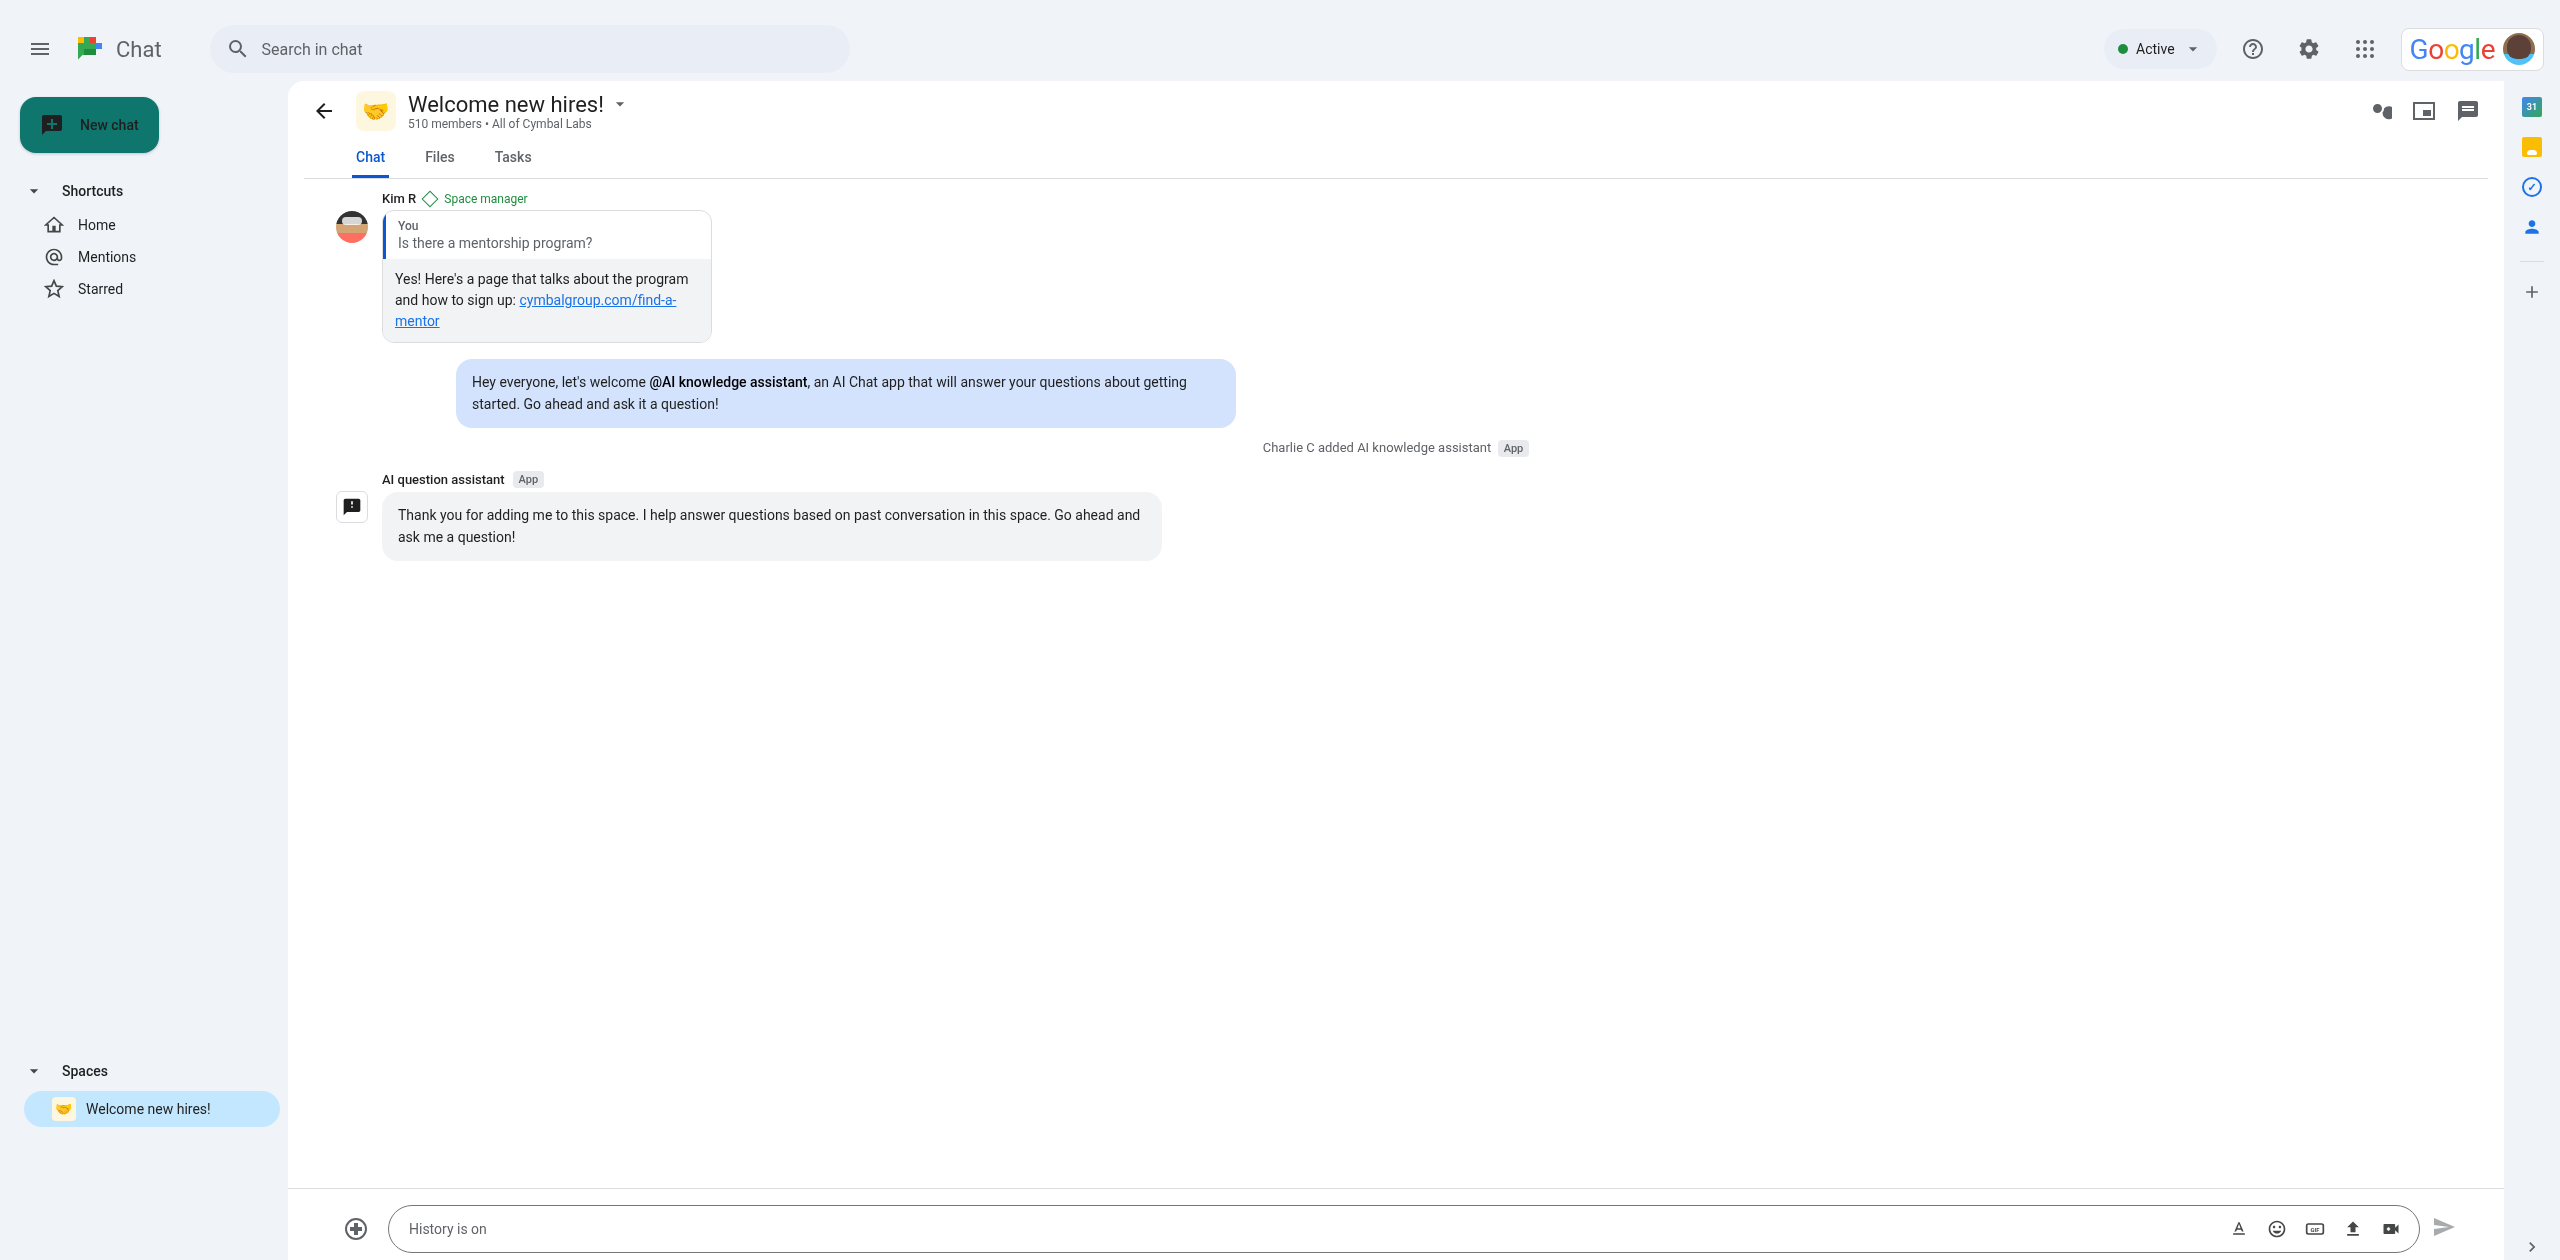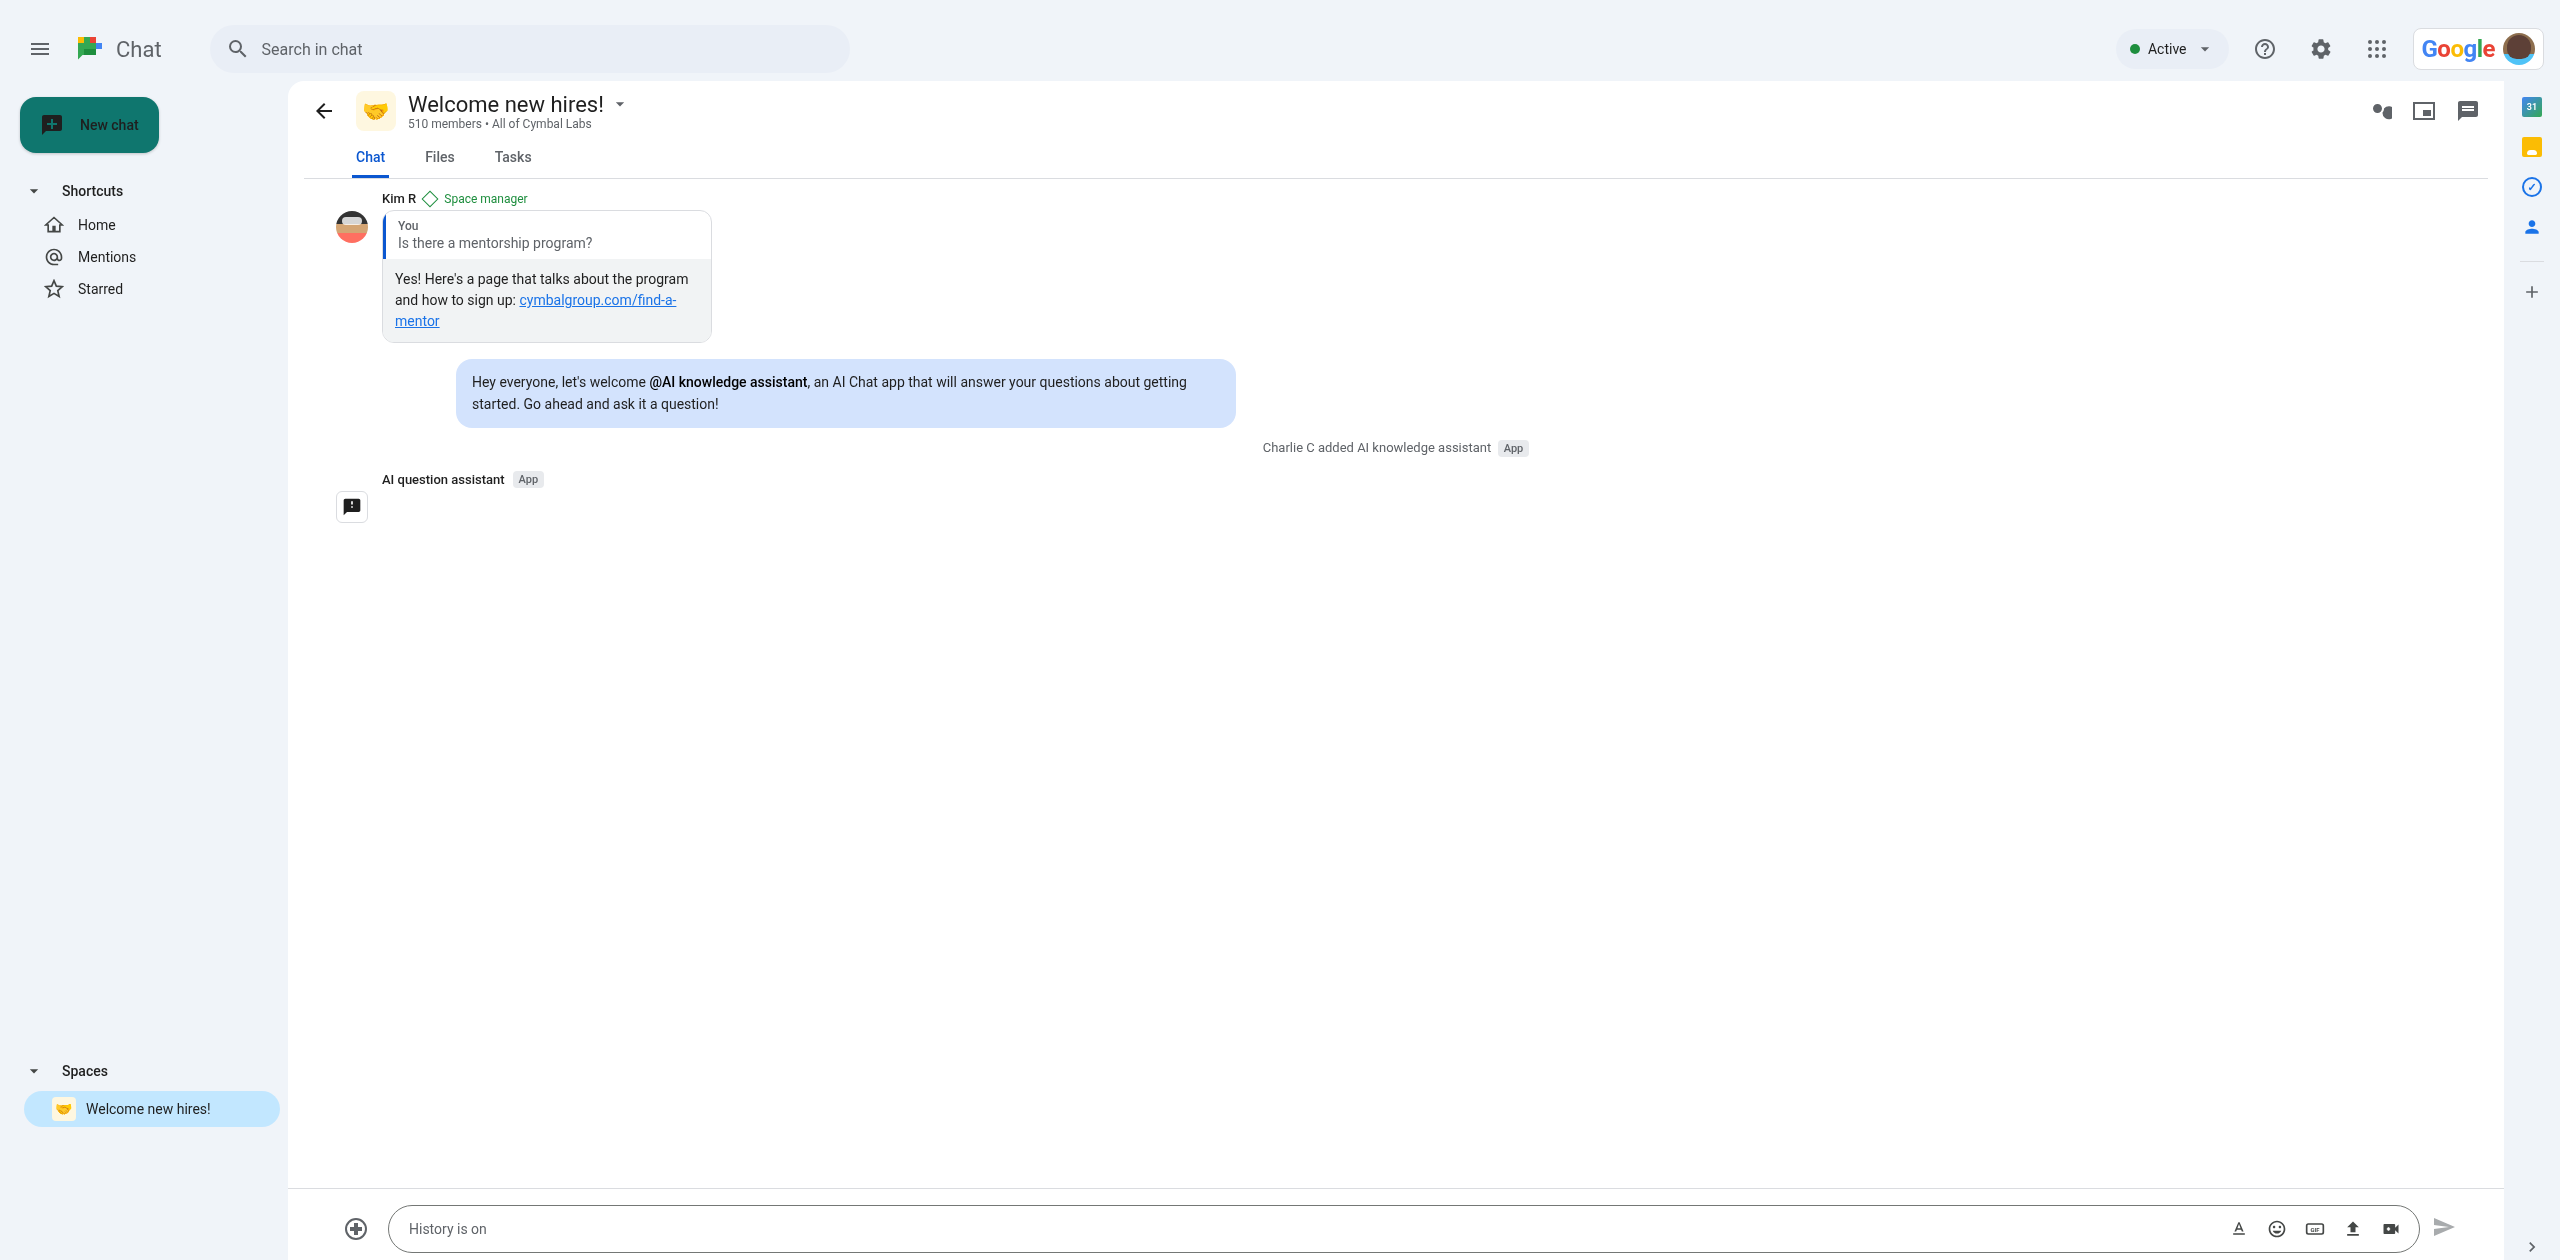--- a/index.html
+++ b/index.html
@@ -14,21 +14,21 @@
 .search-bar { flex: 1; max-width: 640px; height: 48px; background: #e9eef6; border-radius: 24px; display: flex; align-items: center; padding: 0 16px; gap: 12px; cursor: text; }
 .search-bar svg { width: 24px; height: 24px; fill: #5f6368; }
 .search-placeholder { color: #5f6368; font-size: 16px; }
 .header-right { display: flex; align-items: center; gap: 16px; margin-left: auto; }
 .status-pill { display: flex; align-items: center; gap: 8px; background: #e9eef6; border-radius: 20px; padding: 0 14px; height: 40px; cursor: pointer; margin-left: 24px; }
 .status-dot { width: 10px; height: 10px; background: #1e8e3e; border-radius: 50%; }
 .status-text { font-size: 14px; color: #1f1f1f; }
 .icon-btn { width: 40px; height: 40px; display: flex; align-items: center; justify-content: center; border-radius: 50%; cursor: pointer; }
 .icon-btn svg { width: 24px; height: 24px; fill: #5f6368; }
 .google-box { display: flex; align-items: center; gap: 8px; border: 1px solid #dadce0; border-radius: 8px; padding: 4px 8px; background: #fff; }
-.google-logo { font-size: 24px; font-weight: 700; letter-spacing: -0.5px; }
+.google-logo { font-size: 28px; font-weight: 400; letter-spacing: -0.5px; }
 .g-b { color:#4285F4; } .g-r { color:#EA4335; } .g-y { color:#FBBC05; } .g-g { color:#34A853; }
 .avatar { width: 32px; height: 32px; border-radius: 50%; background: linear-gradient(180deg,#8d6e4e 0%,#8d6e4e 65%,#4fc3f7 65%); position: relative; overflow: hidden; }
 .avatar::after { content:""; position:absolute; left:4px; top:2px; width:24px; height:24px; background:#5d4037; border-radius:50% 50% 40% 40%; }
 .body { display: flex; flex: 1; min-height: 0; }
 .sidebar { width: 288px; padding: 8px 0 8px 8px; display: flex; flex-direction: column; }
 .new-chat-btn { display: flex; align-items: center; gap: 16px; background: #0f766e; border-radius: 16px; padding: 16px 20px; box-shadow: 0 1px 3px rgba(0,0,0,0.2); cursor: pointer; width: fit-content; margin: 8px 0 20px 12px; }
 .new-chat-btn svg { width: 24px; height: 24px; fill: #1f1f1f; }
 .new-chat-text { font-size: 14px; font-weight: 500; }
 .section-header { display: flex; align-items: center; gap: 18px; padding: 8px 16px; cursor: pointer; }
 .section-header svg.tri { width: 20px; height: 20px; fill: #444746; }
@@ -291,20 +291,21 @@
             <div class="msg-avatar bot">
               <svg viewBox="0 0 24 24">
                   <path d="M20 2H4c-1.1 0-2 .9-2 2v18l4-4h14c1.1 0 2-.9 2-2V4c0-1.1-.9-2-2-2zm-7 11h-2v-2h2v2zm0-4h-2V5h2v4z"></path>
                 </svg>
             </div>
             <div class="msg-content">
               <div class="msg-meta">
                 <span class="msg-name">AI question assistant</span>
                 <span class="app-badge">App</span>
               </div>
+              <div class="bot-bubble">Thank you for adding me to this space. I help answer questions based on past conversation in this space. Go ahead and ask me a question!</div>
             </div>
           </div>
         </div>
 
         <div class="compose-wrap">
           <div class="add-btn">
             <svg viewBox="0 0 24 24">
                 <path d="M12 2C6.48 2 2 6.48 2 12s4.48 10 10 10 10-4.48 10-10S17.52 2 12 2zm5 11h-4v4h-2v-4H7v-2h4V7h2v4h4v2z" fill="none" stroke="#5f6368" stroke-width="2"></path>
               </svg>
           </div>

